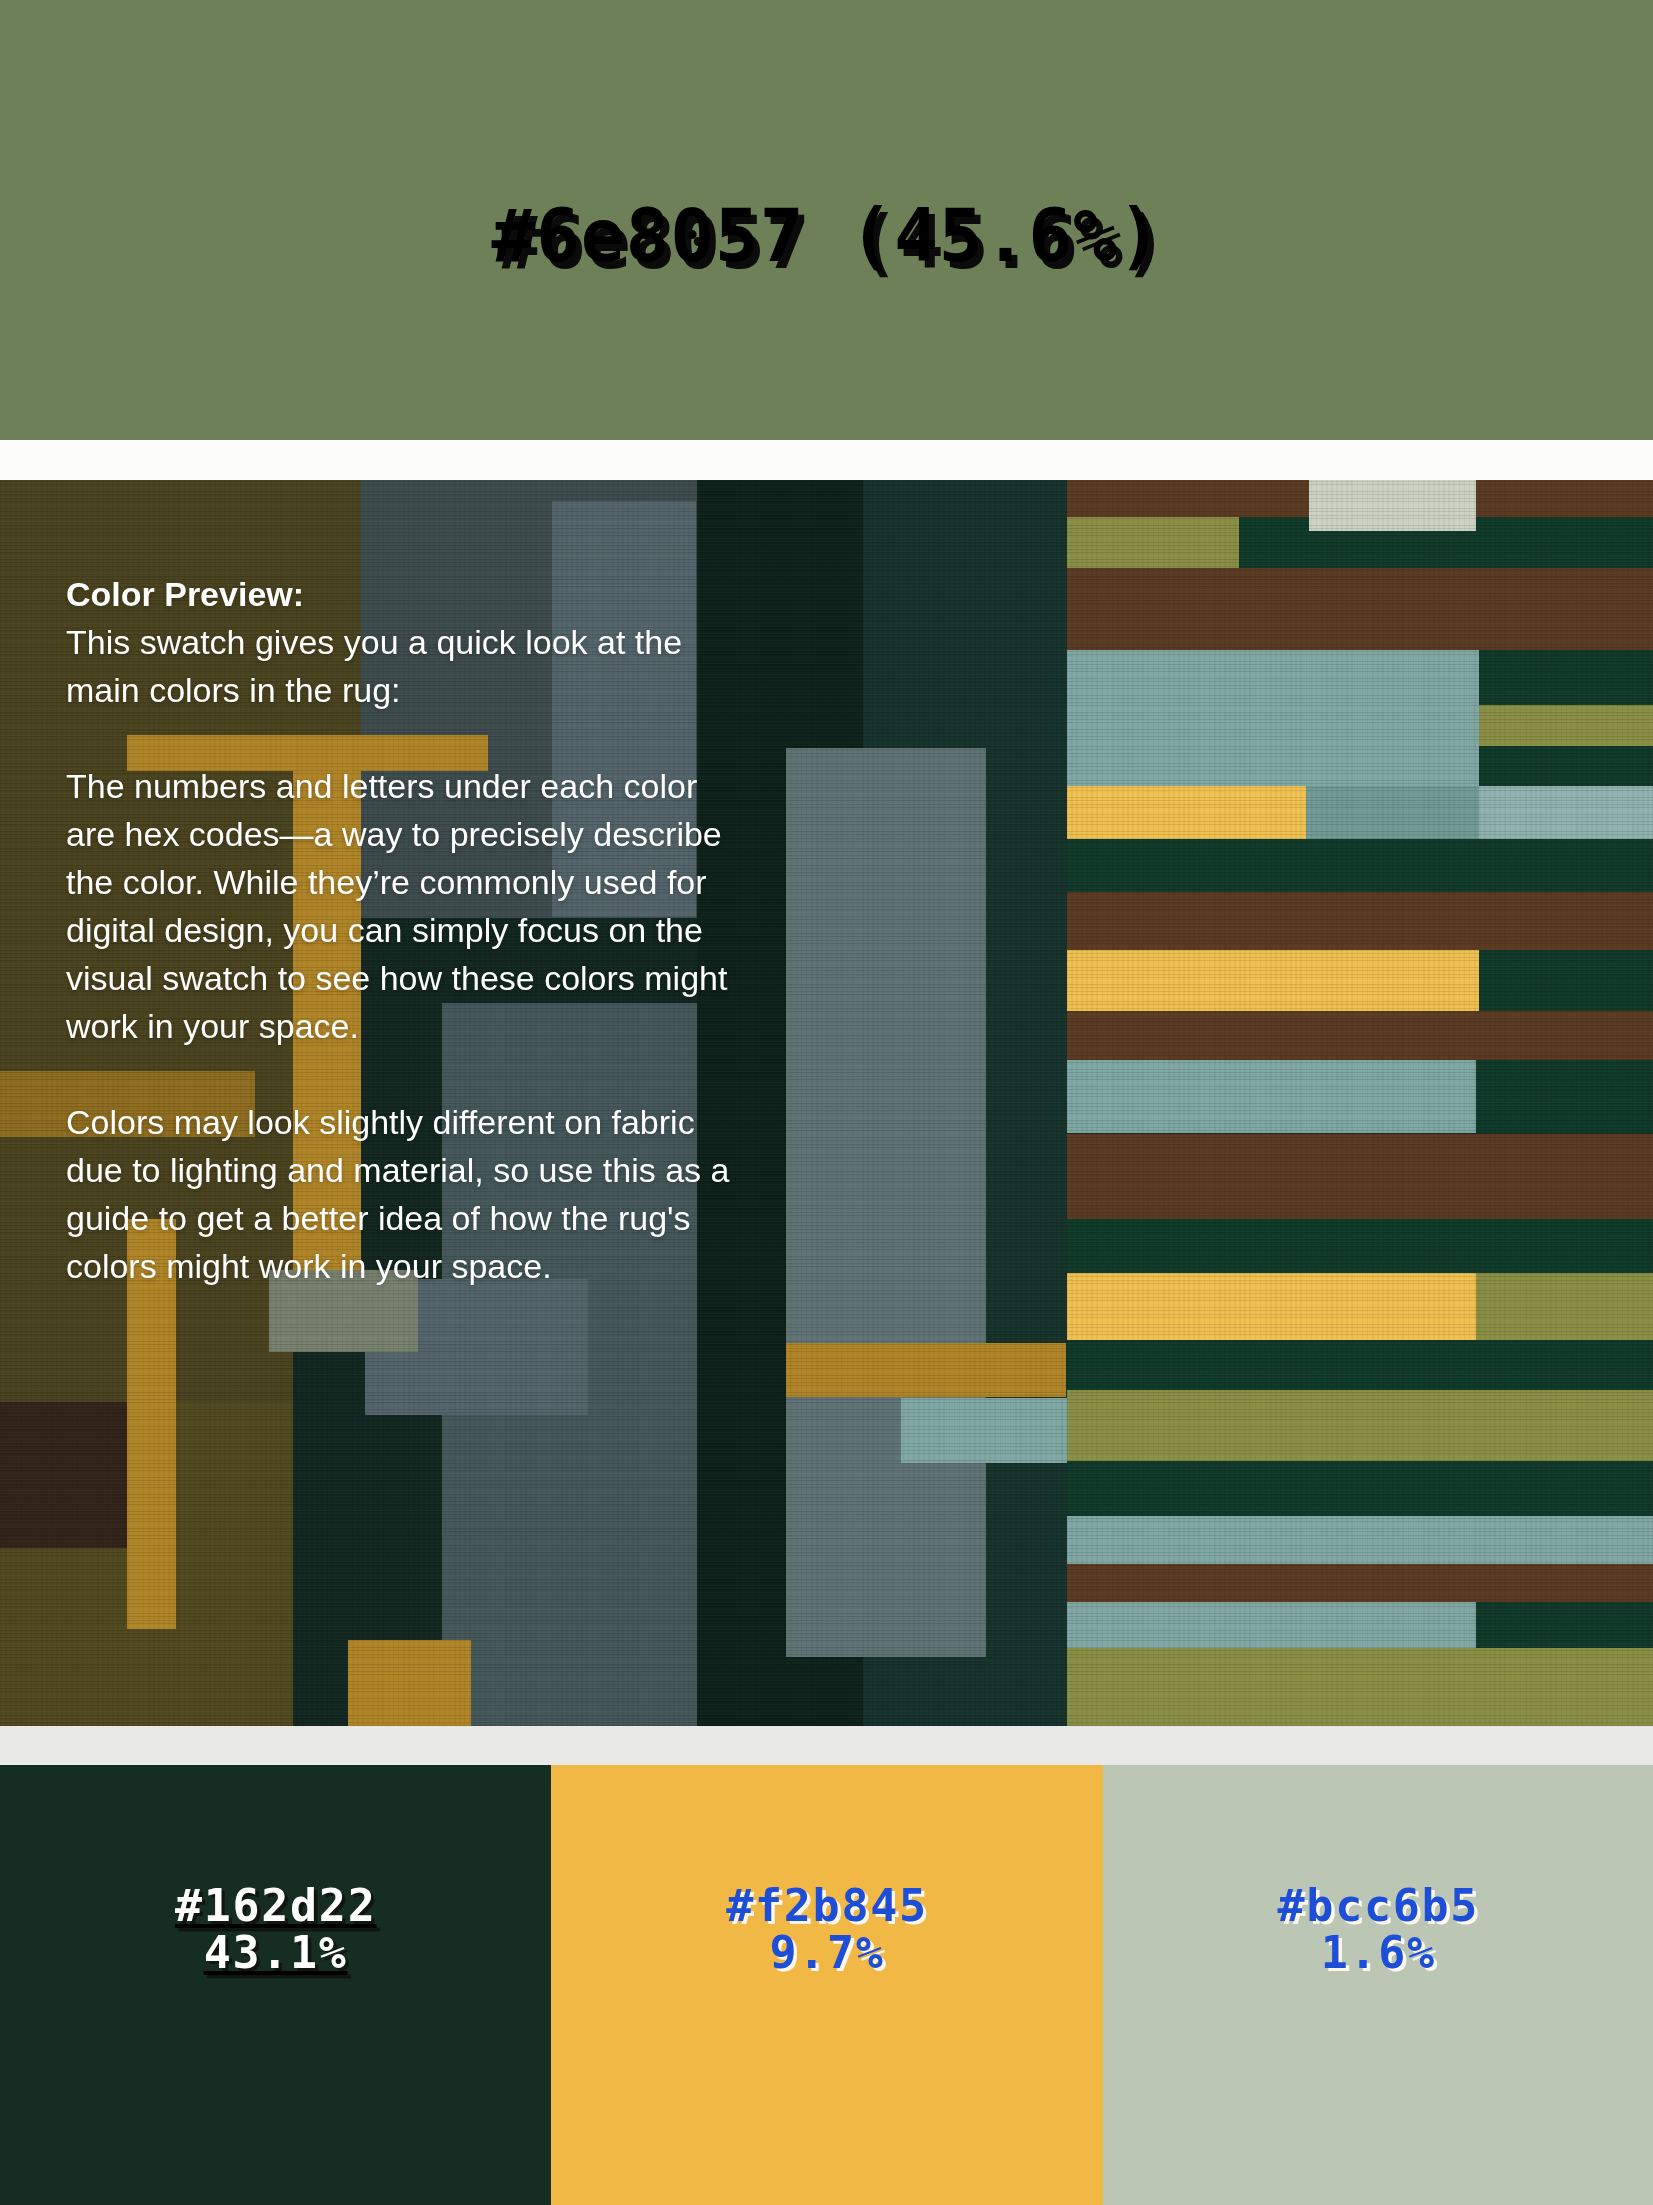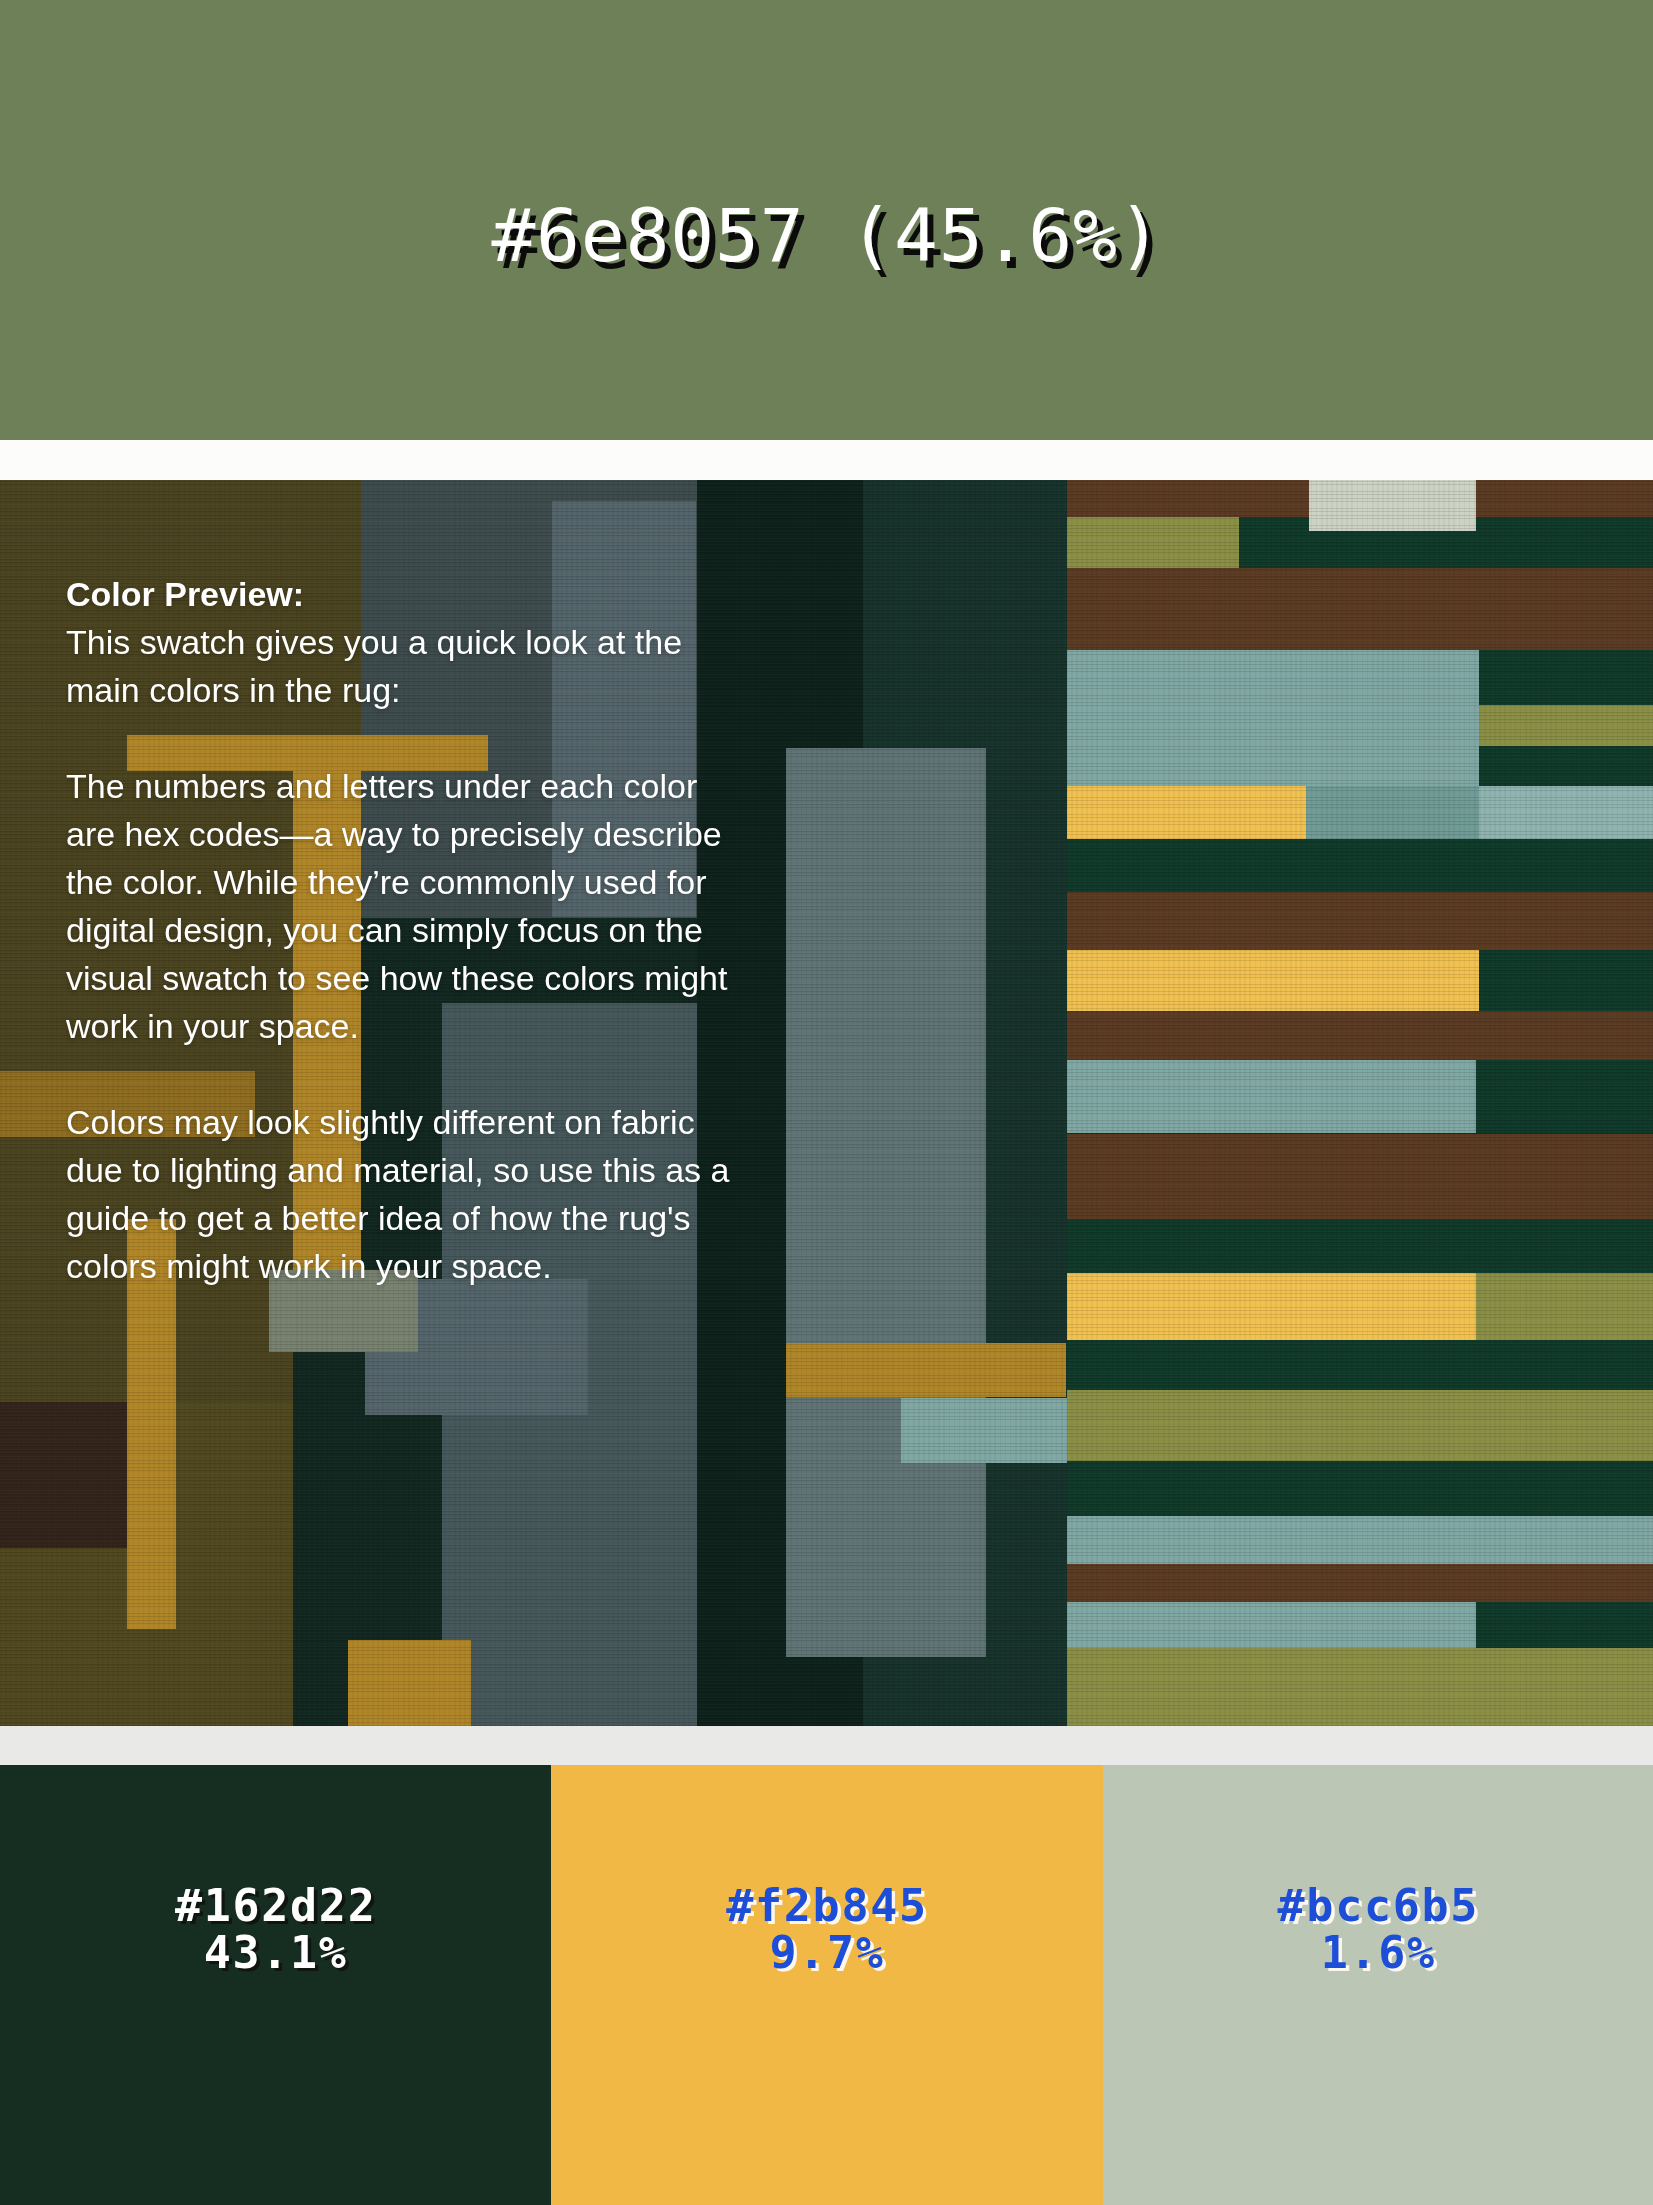--- a/index.html
+++ b/index.html
@@ -9,21 +9,21 @@
     font-family:"Liberation Sans", sans-serif;
     -webkit-font-smoothing:antialiased;
   }
   .section{position:absolute;left:0;width:1654px;overflow:hidden;}
 
   
   .header{top:0;height:440px;background:#6e8057;display:flex;align-items:center;justify-content:center;}
   .page-title{
     margin-top:31px;
     font-family:"DejaVu Sans Mono", monospace;
-    font-weight:normal;font-size:73px;letter-spacing:0.8px;color:#ffffff;
+    font-weight:bold;font-size:73px;letter-spacing:0.8px;color:#000000;
     text-shadow:6px 6.8px 0 #0b0b0b;
     white-space:nowrap;
   }
 
   
   .strip-top{top:440px;height:40px;background:#fcfcfb;}
   .strip-bottom{top:1726px;height:39px;background:#e9e9e8;}
 
   
   .rug{top:480px;height:1246px;background:#122720;}
@@ -131,21 +131,21 @@
     <p>Colors may look slightly different on fabric
 due to lighting and material, so use this as a
 guide to get a better idea of how the rug's
 colors might work in your space.</p>
   </div>
 </div>
 
 <div class="section strip-bottom"></div>
 
 <div class="section swatches">
-  <div class="swatch light-text" style="background: rgb(22, 45, 34);">
+  <div class="swatch light-text" style="background: rgb(22, 45, 34); text-decoration: underline;">
     <div class="swatch-label"><span>#162d22</span><br><span>43.1%</span></div>
   </div>
   <div class="swatch dark-text" style="background: rgb(242, 184, 69);">
     <div class="swatch-label"><span>#f2b845</span><br><span>9.7%</span></div>
   </div>
   <div class="swatch dark-text" style="background: rgb(188, 198, 181);">
     <div class="swatch-label"><span>#bcc6b5</span><br><span>1.6%</span></div>
   </div>
 </div>
 

